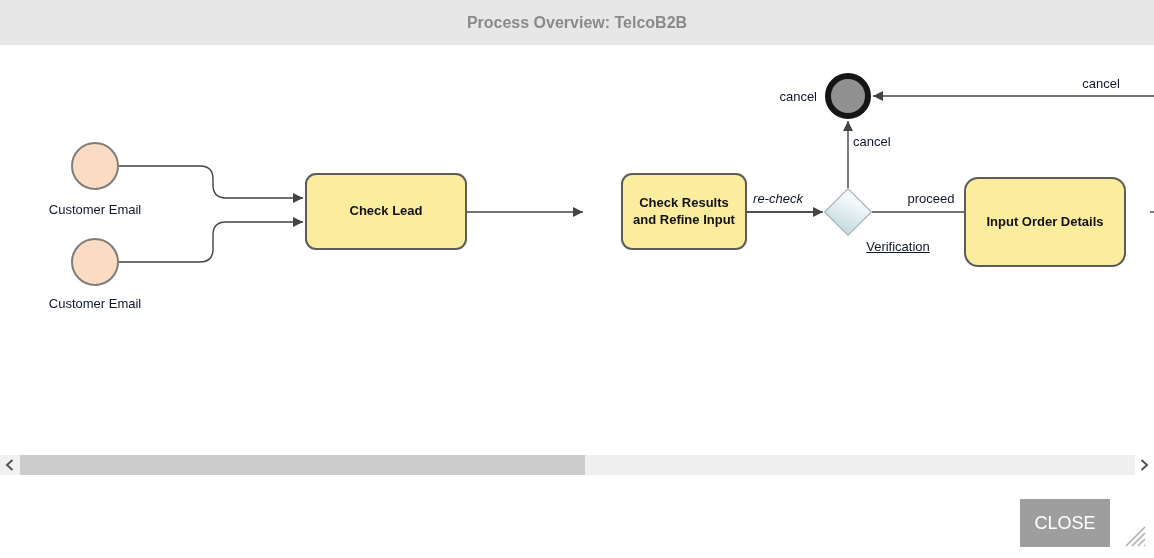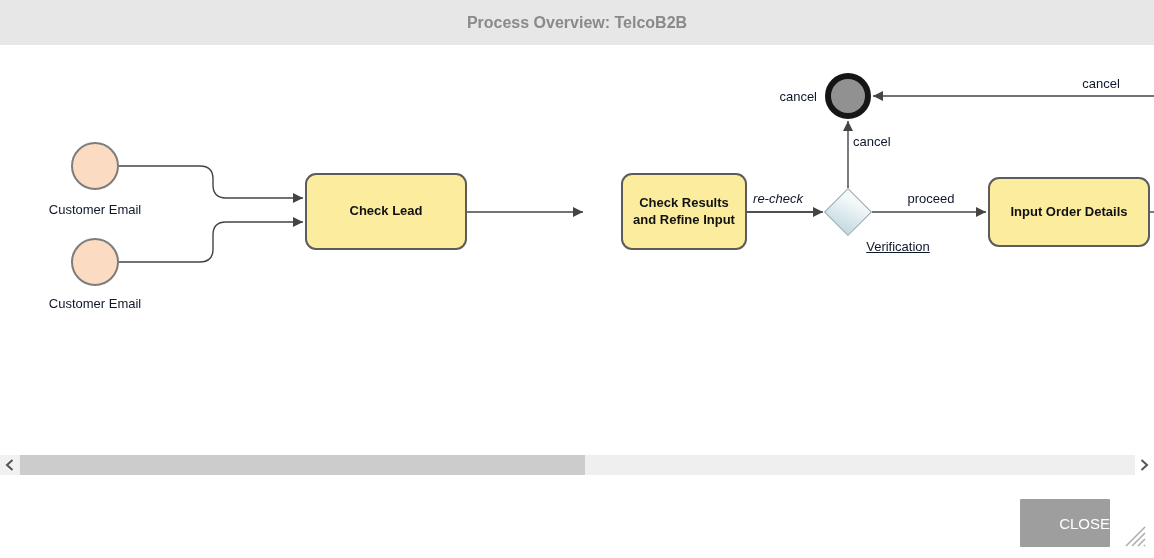--- a/index.html
+++ b/index.html
@@ -103,23 +103,22 @@
     width: 1154px; height: 83px;
     background: #fff;
   }
   .close-btn {
     position: absolute; left: 1020px; top: 24px;
     width: 90px; height: 48px;
     background: var(--close-bg, #9e9e9e);
     color: var(--close-text, #ffffff);
     border: none; border-radius: 1px;
     font-family: "Liberation Sans", sans-serif;
-    font-size: 15px;
+    font-size: 18px;
     cursor: pointer;
-    text-align: right;
   }
   .resize-handle {
     position: absolute; left: 1124px; top: 50px;
     width: 22px; height: 22px;
     cursor: se-resize;
   }
 </style>
 </head>
 <body>
 
@@ -157,21 +156,21 @@
     <div class="dlabel center" style="left:35px; top:251px; width:120px;">Customer Email</div>
 
     <div class="node task" style="left:305px; top:127px; width:162px; height:77px;">
       <span>Check Lead</span>
     </div>
 
     <div class="node task" style="left:585px; top:127px; width:126px; height:77px;margin-left:36px;">
       <span>Check Results and Refine Input</span>
     </div>
 
-    <div class="node task" style="left:988px; top:131px; width:162px; height:70px;">
+    <div class="node task" style="left:964px; top:131px; width:162px; height:90px;border-radius:14px;">
       <span>Input Order Details</span>
     </div>
 
     <div class="node gateway" style="left:831px; top:149px;"></div>
     <div class="dlabel center" style="left:860px; top:194px; width:76px;text-decoration:underline;">Verification</div>
 
     <div class="node end-event" style="left:825px; top:27px;"></div>
     <div class="dlabel right" style="left:767px; top:44px; width:50px;">cancel</div>
 
     <div class="dlabel center" style="left:748px; top:146px; width:60px;font-style:italic;">re-check</div>

